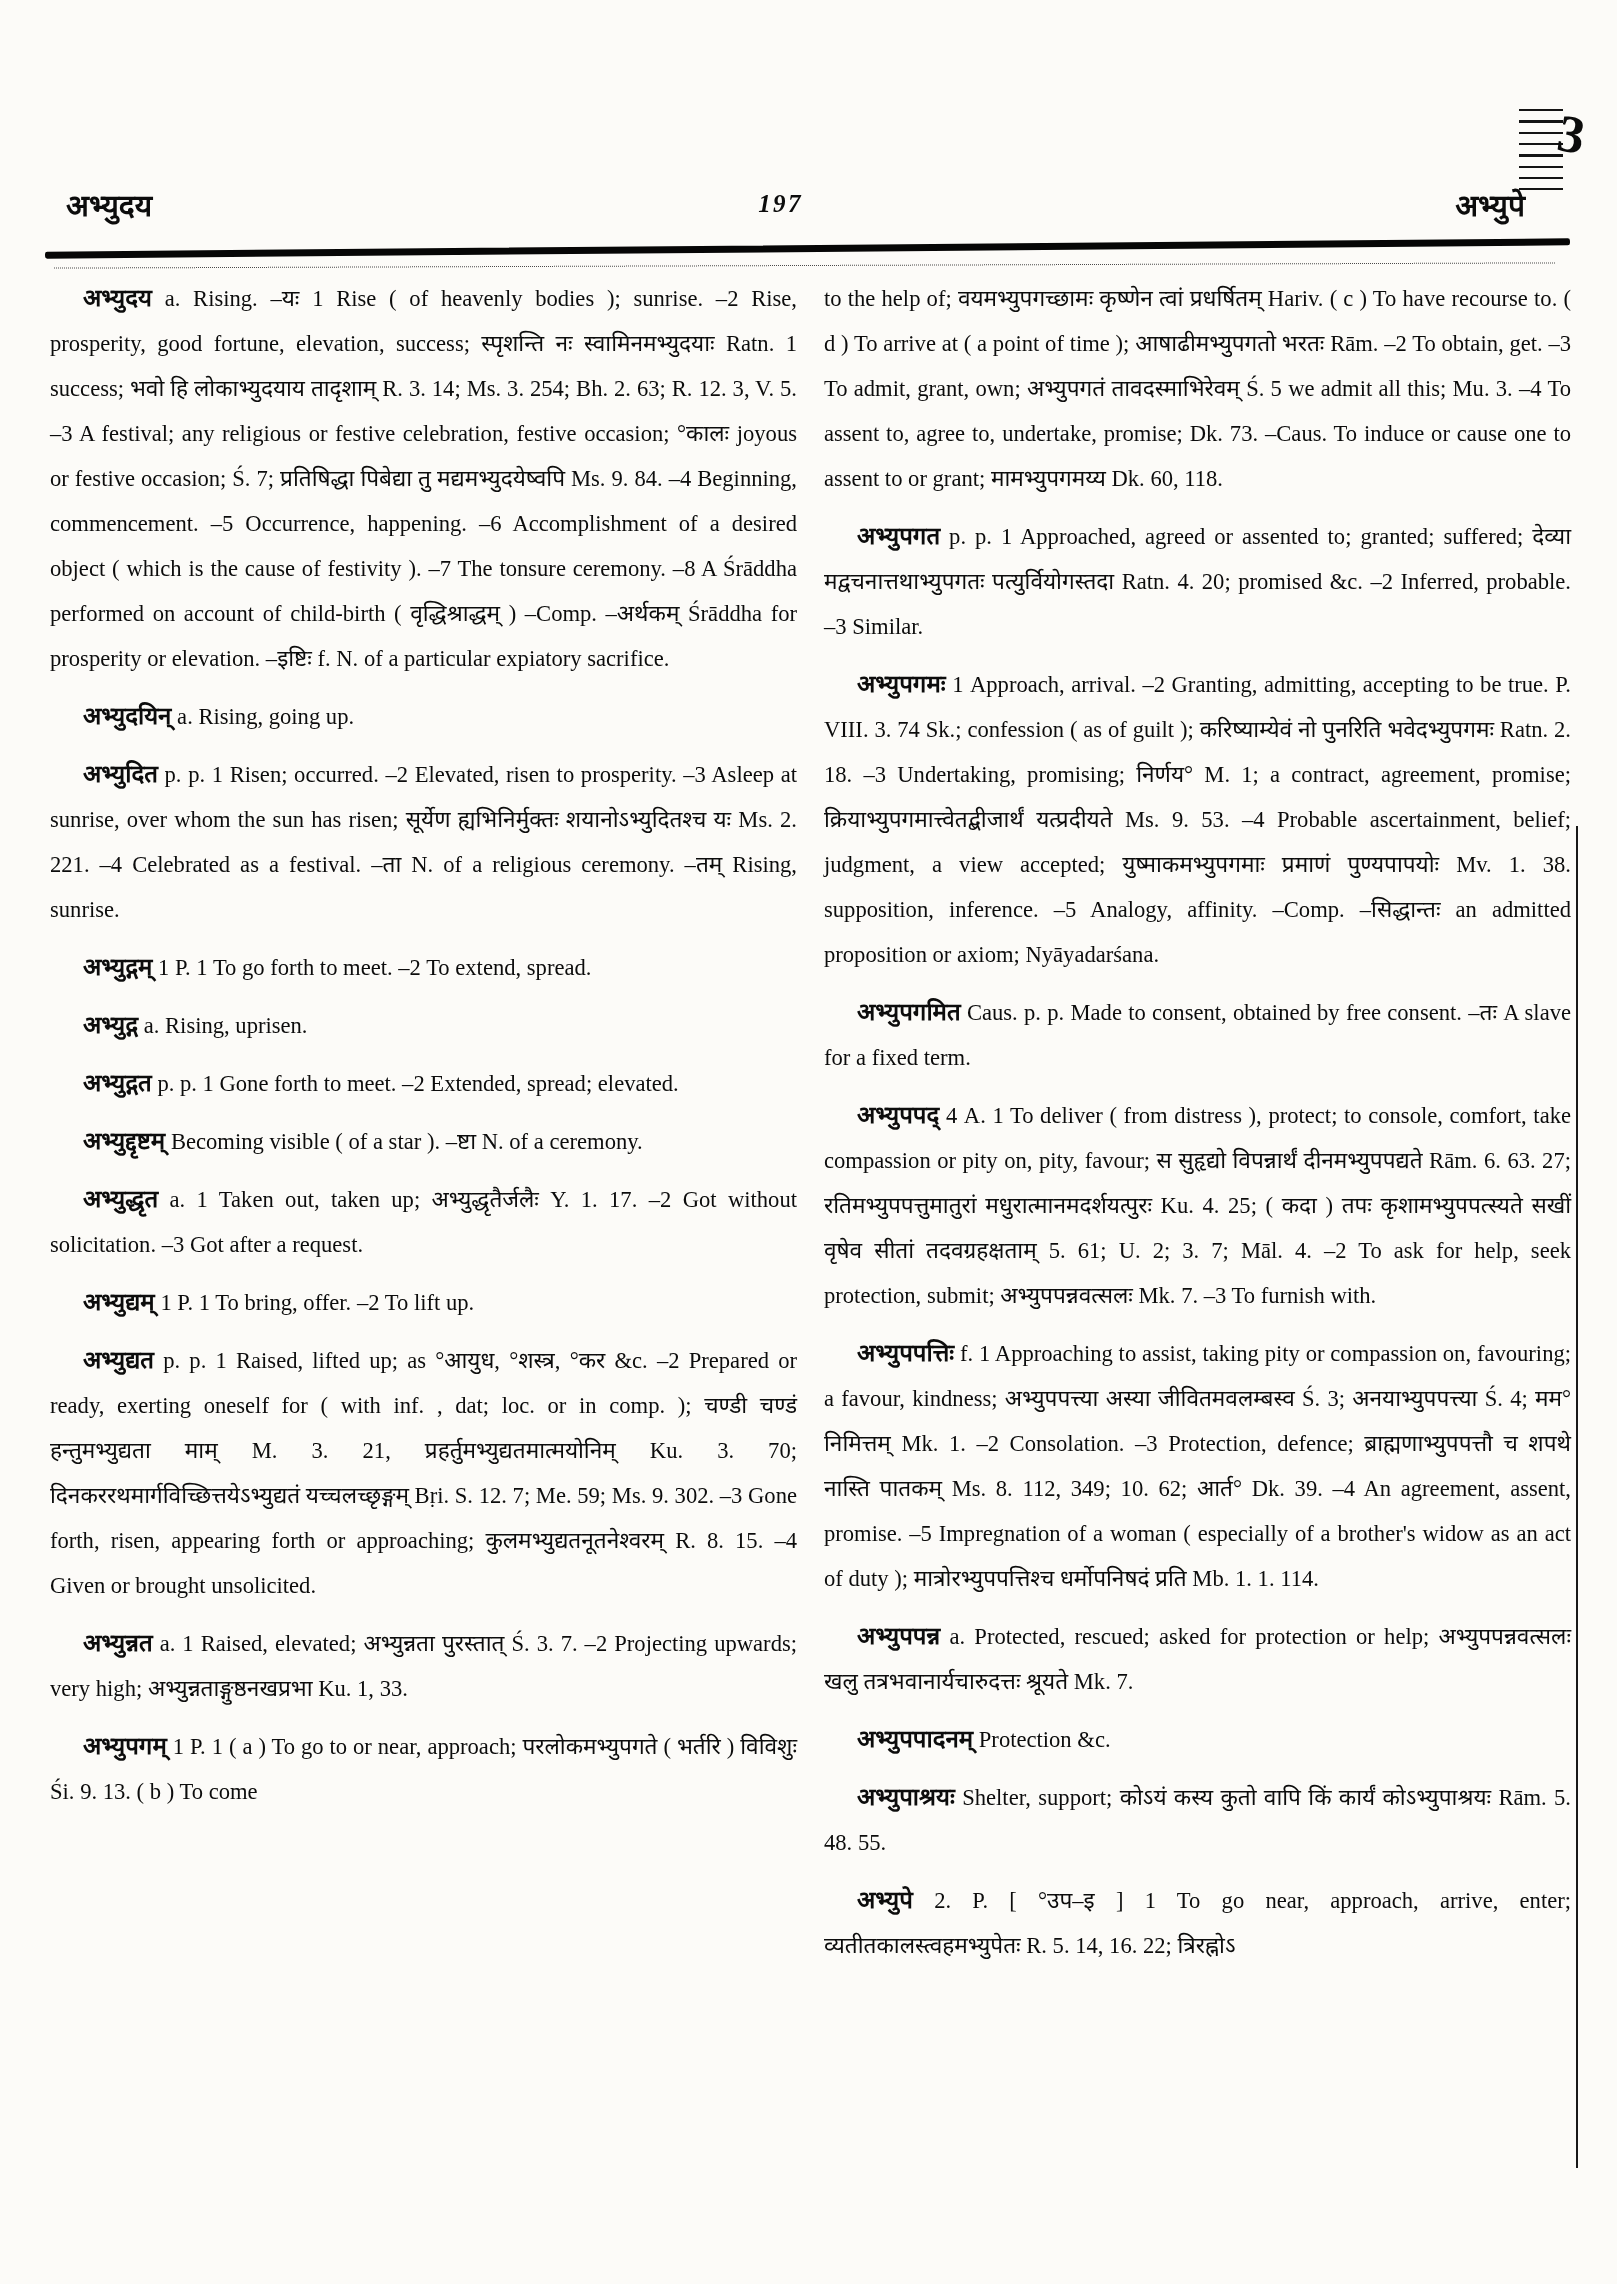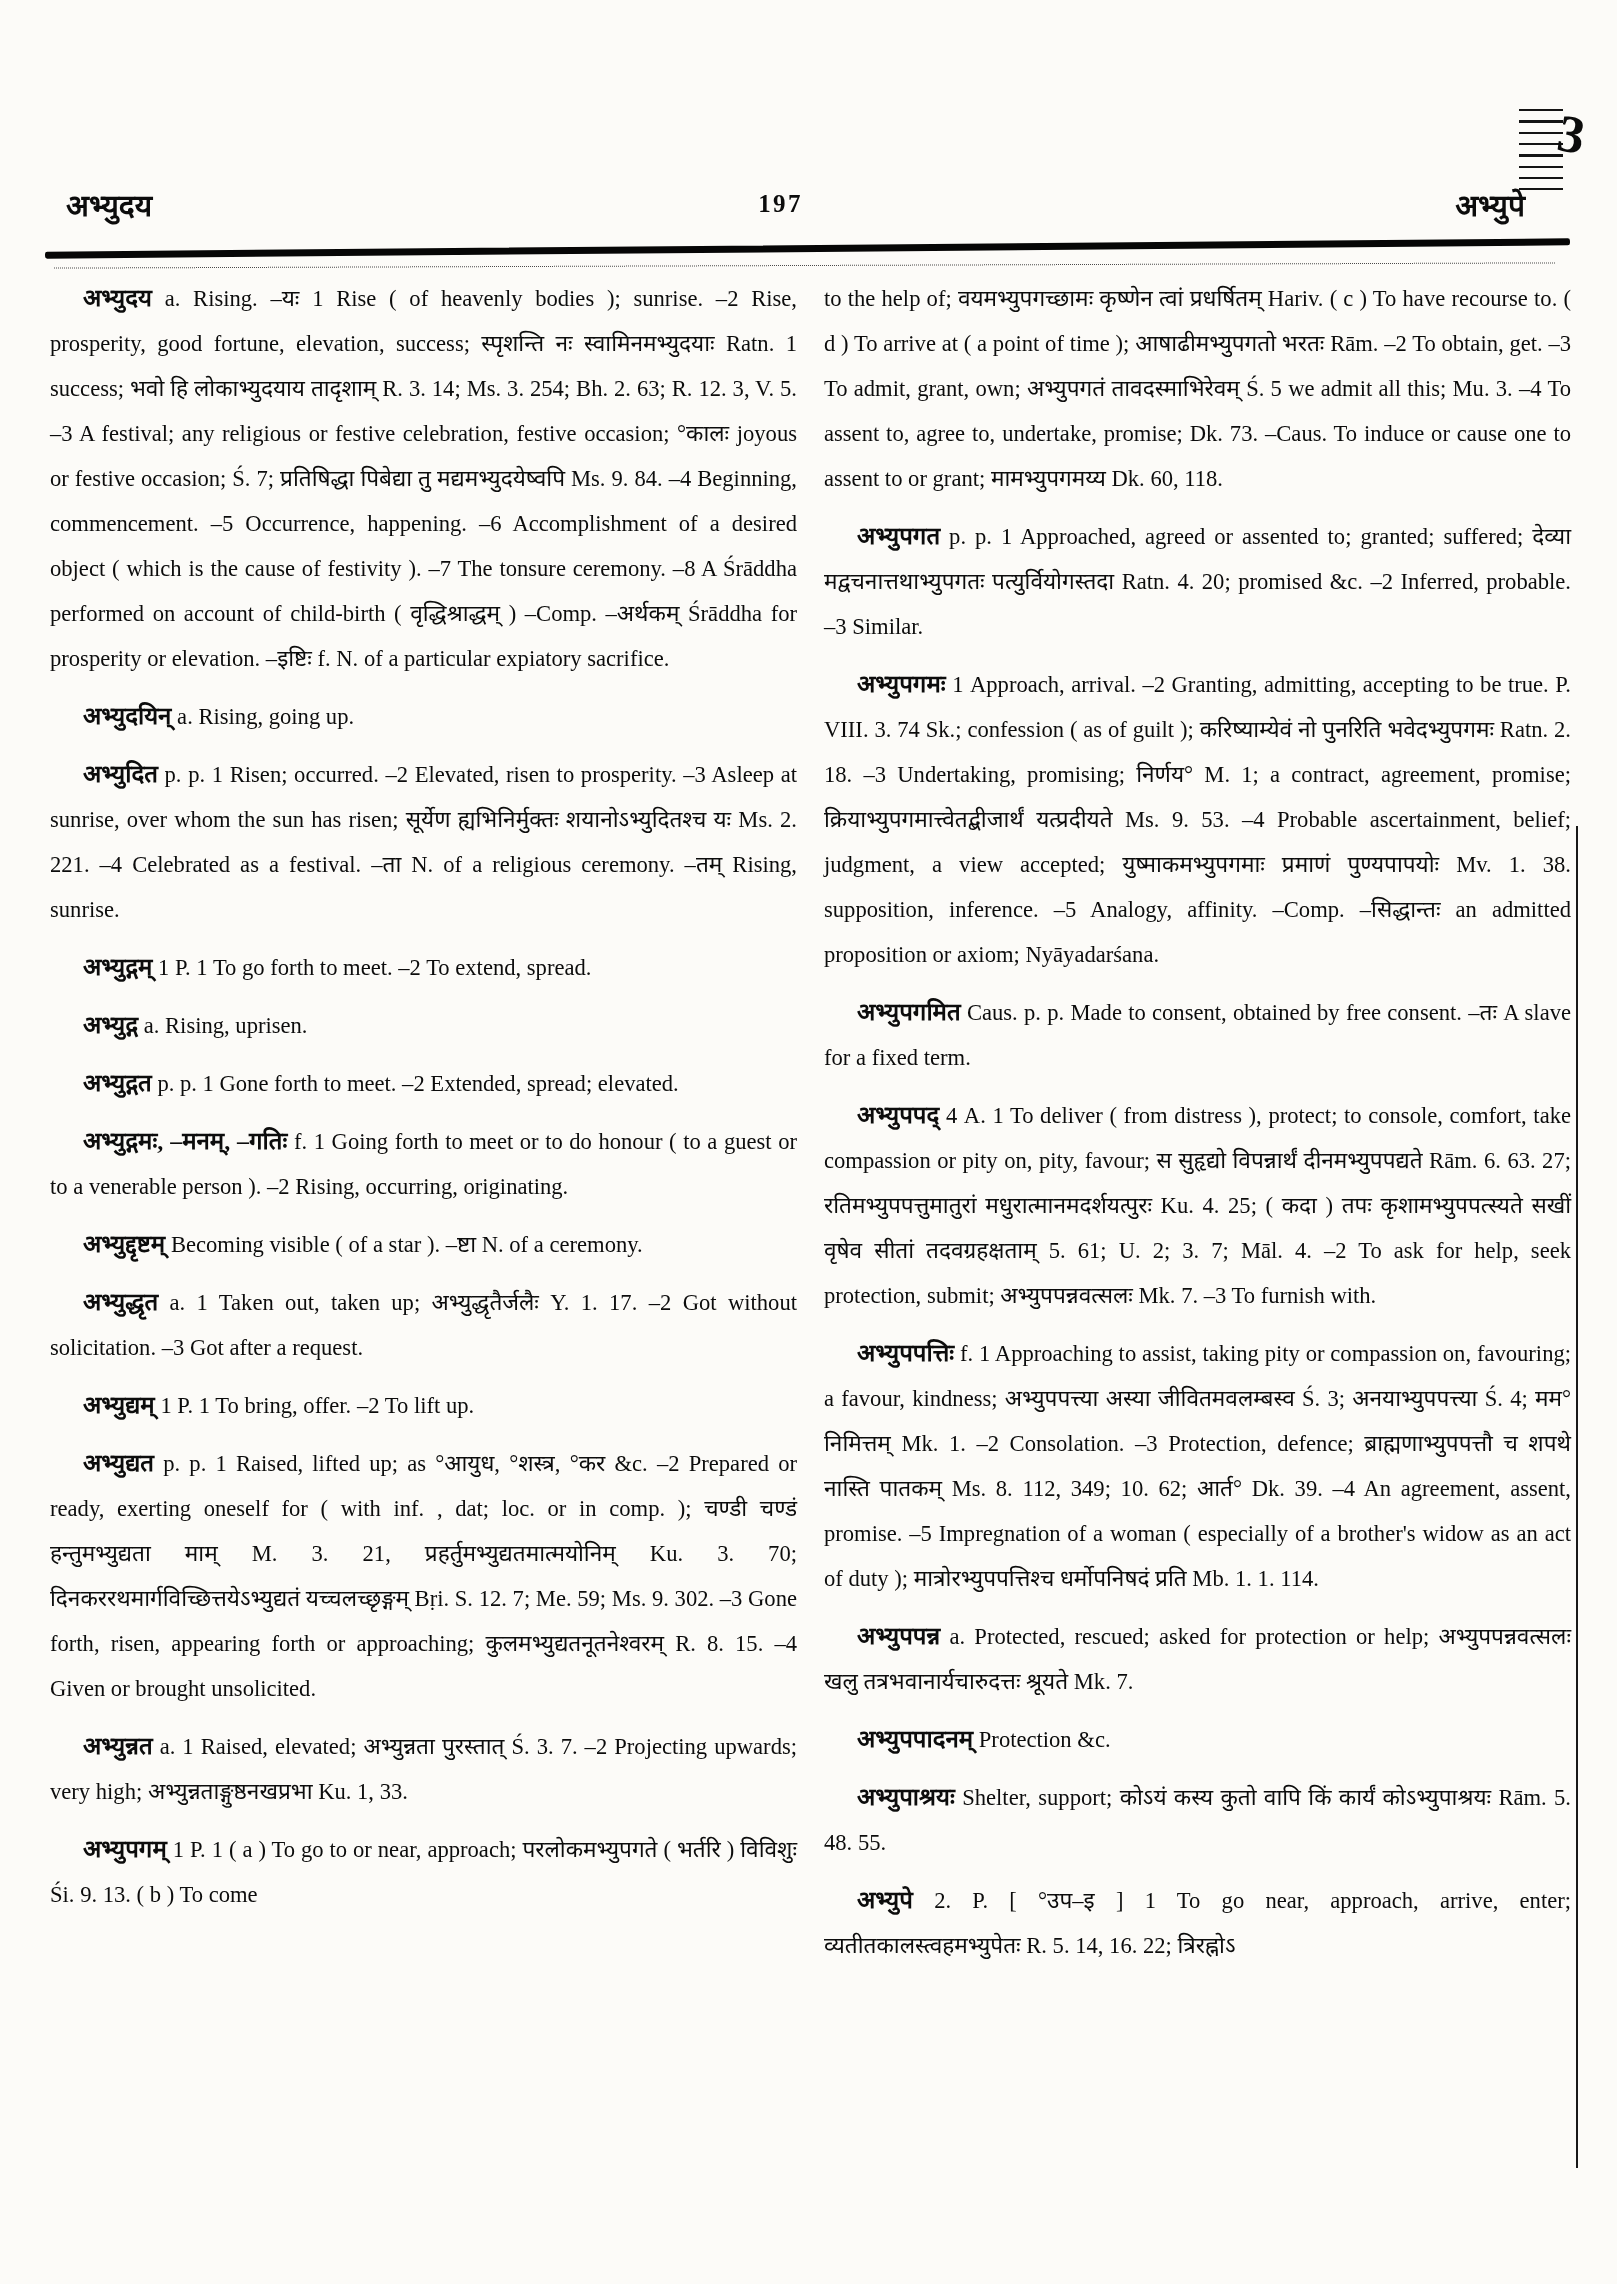--- a/index.html
+++ b/index.html
@@ -9,21 +9,21 @@
     background:#fcfbf8;
     font-family:"Liberation Serif","DejaVu Serif",serif;
     color:#0c0c0c;
     overflow:hidden;
   }
   
   .hdr-word { position:absolute; top:184px; font-weight:bold; font-size:30px; white-space:nowrap; }
   #hdr-left  { left:66px; }
   #hdr-right { right:92px; }
   #hdr-num   { position:absolute; top:190px; left:705px; width:151px; text-align:center;
-               font-weight:bold; font-size:25px; letter-spacing:2.3px; }
+               font-weight:bold; font-size:25px; letter-spacing:2.3px;font-style:italic; }
   
   .rule { position:absolute; left:45px; top:245px; width:1525px; height:6.8px;
           background:#060606; transform:rotate(-0.5deg); border-radius:2.3px; }
   .rule-dotted { position:absolute; left:54px; top:265px; width:1501px; height:0;
           border-top:1.5px dotted #4a4a4a; transform:rotate(-0.2deg); }
   
   .stamp { position:absolute; left:1519px; top:106px; width:65px; height:92px; }
   .stamp-lines { position:absolute; left:0; top:3px; width:44px; height:84px;
           background:repeating-linear-gradient(180deg,#141414 0 2.3px,transparent 2.3px 11.3px); }
   .stamp-num { position:absolute; right:0px; top:1.5px; font-size:53px; line-height:1;
@@ -56,21 +56,20 @@
   <div class="rule"></div>
   <div class="rule-dotted"></div>
 
   <div class="col" id="col-left">
       <p class="entry"><span class="hw">अभ्युदय</span><span> </span><span>a. Rising. –यः 1 Rise ( of heavenly bodies ); sunrise. –2 Rise, prosperity, good fortune, elevation, success; स्पृशन्ति नः स्वामिनमभ्युदयाः Ratn. 1 success; भवो हि लोकाभ्युदयाय तादृशाम् R. 3. 14; Ms. 3. 254; Bh. 2. 63; R. 12. 3, V. 5. –3 A festival; any religious or festive celebration, festive occasion; °कालः joyous or festive occasion; Ś. 7; प्रतिषिद्धा पिबेद्या तु मद्यमभ्युदयेष्वपि Ms. 9. 84. –4 Beginning, commencement. –5 Occurrence, happening. –6 Accomplishment of a desired object ( which is the cause of festivity ). –7 The tonsure ceremony. –8 A Śrāddha performed on account of child-birth ( वृद्धिश्राद्धम् ) –Comp. –अर्थकम् Śrāddha for prosperity or elevation. –इष्टिः f. N. of a particular expiatory sacrifice.</span></p>
       <p class="entry"><span class="hw">अभ्युदयिन्</span><span> </span><span>a. Rising, going up.</span></p>
       <p class="entry"><span class="hw">अभ्युदित</span><span> </span><span>p. p. 1 Risen; occurred. –2 Elevated, risen to prosperity. –3 Asleep at sunrise, over whom the sun has risen; सूर्येण ह्यभिनिर्मुक्तः शयानोऽभ्युदितश्च यः Ms. 2. 221. –4 Celebrated as a festival. –ता N. of a religious ceremony. –तम् Rising, sunrise.</span></p>
       <p class="entry"><span class="hw">अभ्युद्गम्</span><span> </span><span>1 P. 1 To go forth to meet. –2 To extend, spread.</span></p>
       <p class="entry"><span class="hw">अभ्युद्ग</span><span> </span><span>a. Rising, uprisen.</span></p>
       <p class="entry"><span class="hw">अभ्युद्गत</span><span> </span><span>p. p. 1 Gone forth to meet. –2 Extended, spread; elevated.</span></p>
-      <p class="entry"><span class="hw">अभ्युद्गमः, –मनम्, –गतिः</span><span> </span><span>f. 1 Going forth to meet or to do honour ( to a guest or to a venerable person ). –2 Rising, occurring, originating.</span></p>
       <p class="entry"><span class="hw">अभ्युद्दृष्टम्</span><span> </span><span>Becoming visible ( of a star ). –ष्टा N. of a ceremony.</span></p>
       <p class="entry"><span class="hw">अभ्युद्धृत</span><span> </span><span>a. 1 Taken out, taken up; अभ्युद्धृतैर्जलैः Y. 1. 17. –2 Got without solicitation. –3 Got after a request.</span></p>
       <p class="entry"><span class="hw">अभ्युद्यम्</span><span> </span><span>1 P. 1 To bring, offer. –2 To lift up.</span></p>
       <p class="entry"><span class="hw">अभ्युद्यत</span><span> </span><span>p. p. 1 Raised, lifted up; as °आयुध, °शस्त्र, °कर &amp;c. –2 Prepared or ready, exerting oneself for ( with inf. , dat; loc. or in comp. ); चण्डी चण्डं हन्तुमभ्युद्यता माम् M. 3. 21, प्रहर्तुमभ्युद्यतमात्मयोनिम् Ku. 3. 70; दिनकररथमार्गविच्छित्तयेऽभ्युद्यतं यच्चलच्छृङ्गम् Bṛi. S. 12. 7; Me. 59; Ms. 9. 302. –3 Gone forth, risen, appearing forth or approaching; कुलमभ्युद्यतनूतनेश्वरम् R. 8. 15. –4 Given or brought unsolicited.</span></p>
       <p class="entry"><span class="hw">अभ्युन्नत</span><span> </span><span>a. 1 Raised, elevated; अभ्युन्नता पुरस्तात् Ś. 3. 7. –2 Projecting upwards; very high; अभ्युन्नताङ्गुष्ठनखप्रभा Ku. 1, 33.</span></p>
       <p class="entry"><span class="hw">अभ्युपगम्</span><span> </span><span>1 P. 1 ( a ) To go to or near, approach; परलोकमभ्युपगते ( भर्तरि ) विविशुः Śi. 9. 13. ( b ) To come</span></p>
     </div>
   <div class="col" id="col-right">
       <p class="entry cont"><span class="hw"></span><span></span><span>to the help of; वयमभ्युपगच्छामः कृष्णेन त्वां प्रधर्षितम् Hariv. ( c ) To have recourse to. ( d ) To arrive at ( a point of time ); आषाढीमभ्युपगतो भरतः Rām. –2 To obtain, get. –3 To admit, grant, own; अभ्युपगतं तावदस्माभिरेवम् Ś. 5 we admit all this; Mu. 3. –4 To assent to, agree to, undertake, promise; Dk. 73. –Caus. To induce or cause one to assent to or grant; मामभ्युपगमय्य Dk. 60, 118.</span></p>
       <p class="entry"><span class="hw">अभ्युपगत</span><span> </span><span>p. p. 1 Approached, agreed or assented to; granted; suffered; देव्या मद्वचनात्तथाभ्युपगतः पत्युर्वियोगस्तदा Ratn. 4. 20; promised &amp;c. –2 Inferred, probable. –3 Similar.</span></p>

